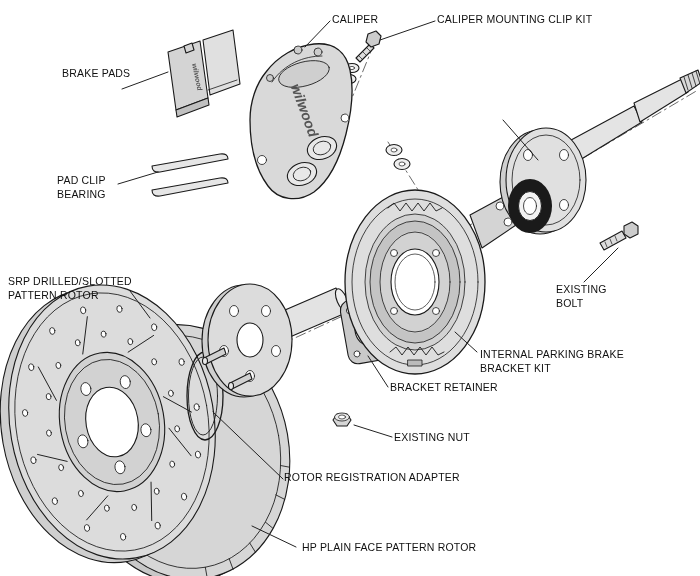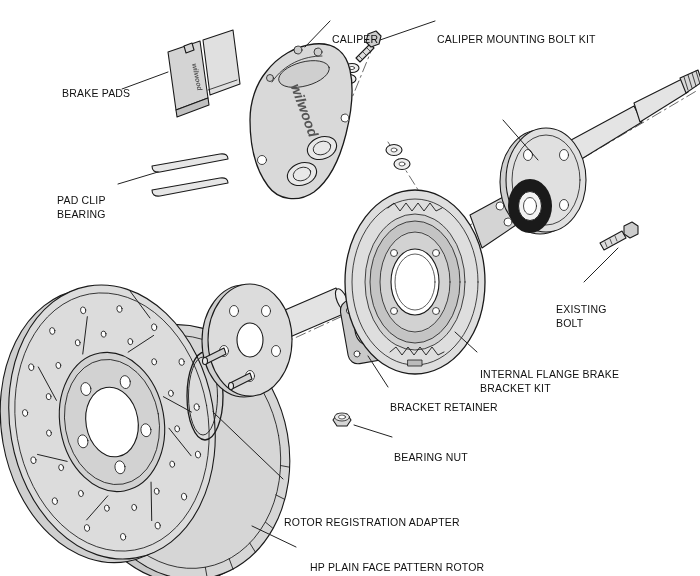--- a/index.html
+++ b/index.html
@@ -3,21 +3,21 @@
 <meta charset="utf-8">
 <style>
   html,body{margin:0;padding:0;background:#fff;}
   .stage{
     position:relative;width:700px;height:576px;background:#fff;
     font-family:"Liberation Sans",sans-serif;overflow:hidden;
   }
   .stage svg{position:absolute;left:0;top:0;}
   .label{
     position:absolute;font-size:10.5px;line-height:1.3;color:#111;
-    letter-spacing:.2px;white-space:pre-line;margin-top:20px;
+    letter-spacing:.2px;white-space:pre-line;
   }
   .logo{font-style:italic;font-weight:bold;fill:#555;}
 </style>
 </head>
 <body>
 
 <div class="stage">
 
 <svg width="700" height="576" viewBox="0 0 700 576">
   <g stroke="#1a1a1a" stroke-width="1.1" fill="none" stroke-linejoin="round" stroke-linecap="round">
@@ -274,36 +274,38 @@
       <line x1="388" y1="387" x2="368" y2="356"></line>
       <line x1="392" y1="437" x2="354" y2="425"></line>
       <line x1="283" y1="479" x2="213" y2="412"></line>
       <line x1="296" y1="547" x2="252" y2="526"></line>
     </g>
   </g>
 </svg>
 
 <div class="label" style="left:332px;top:13px">CALIPER</div>
 
-<div class="label" style="left:437px;top:13px">CALIPER MOUNTING BOLT KIT</div>
+<div class="label" style="left:437px;top:13px">CALIPER MOUNTING CLIP KIT</div>
 
 <div class="label" style="left:62px;top:67px">BRAKE PADS</div>
 
 
 <div class="label" style="left:57px;top:174px">PAD CLIP
 BEARING</div>
 
 <div class="label" style="left:556px;top:283px">EXISTING
 BOLT</div>
 
-
-<div class="label" style="left:480px;top:348px">INTERNAL FLANGE BRAKE
+<div class="label" style="left:8px;top:275px">SRP DRILLED/SLOTTED
+PATTERN ROTOR</div>
+
+<div class="label" style="left:480px;top:348px">INTERNAL PARKING BRAKE
 BRACKET KIT</div>
 
 <div class="label" style="left:390px;top:381px">BRACKET RETAINER</div>
 
-<div class="label" style="left:394px;top:431px">BEARING NUT</div>
-
-<div class="label" style="left:284px;top:496px">ROTOR REGISTRATION ADAPTER</div>
-
-<div class="label" style="left:310px;top:541px">HP PLAIN FACE PATTERN ROTOR</div>
+<div class="label" style="left:394px;top:431px">EXISTING NUT</div>
+
+<div class="label" style="left:284px;top:471px">ROTOR REGISTRATION ADAPTER</div>
+
+<div class="label" style="left:302px;top:541px">HP PLAIN FACE PATTERN ROTOR</div>
 
 </div>
 
 </body></html>

